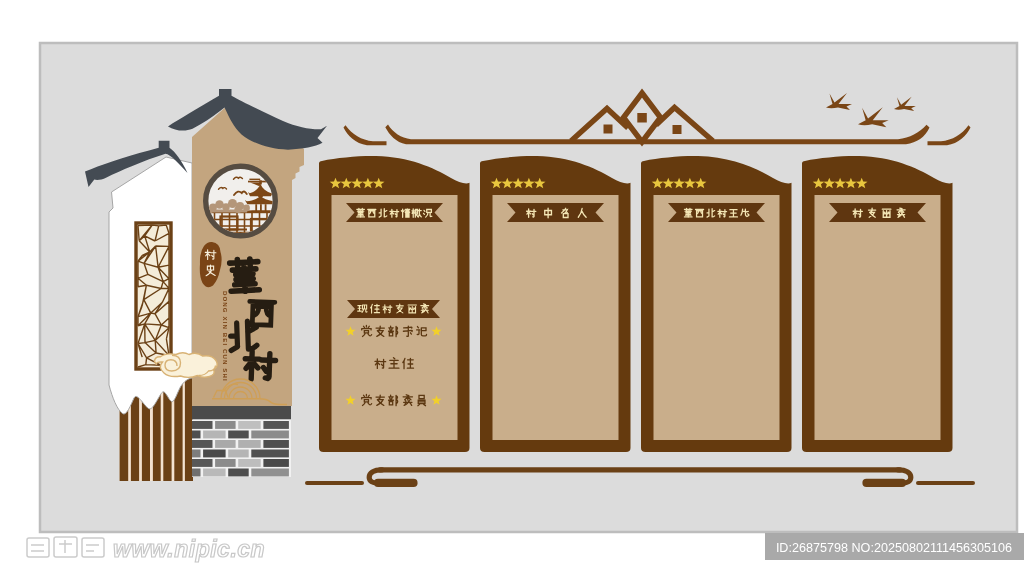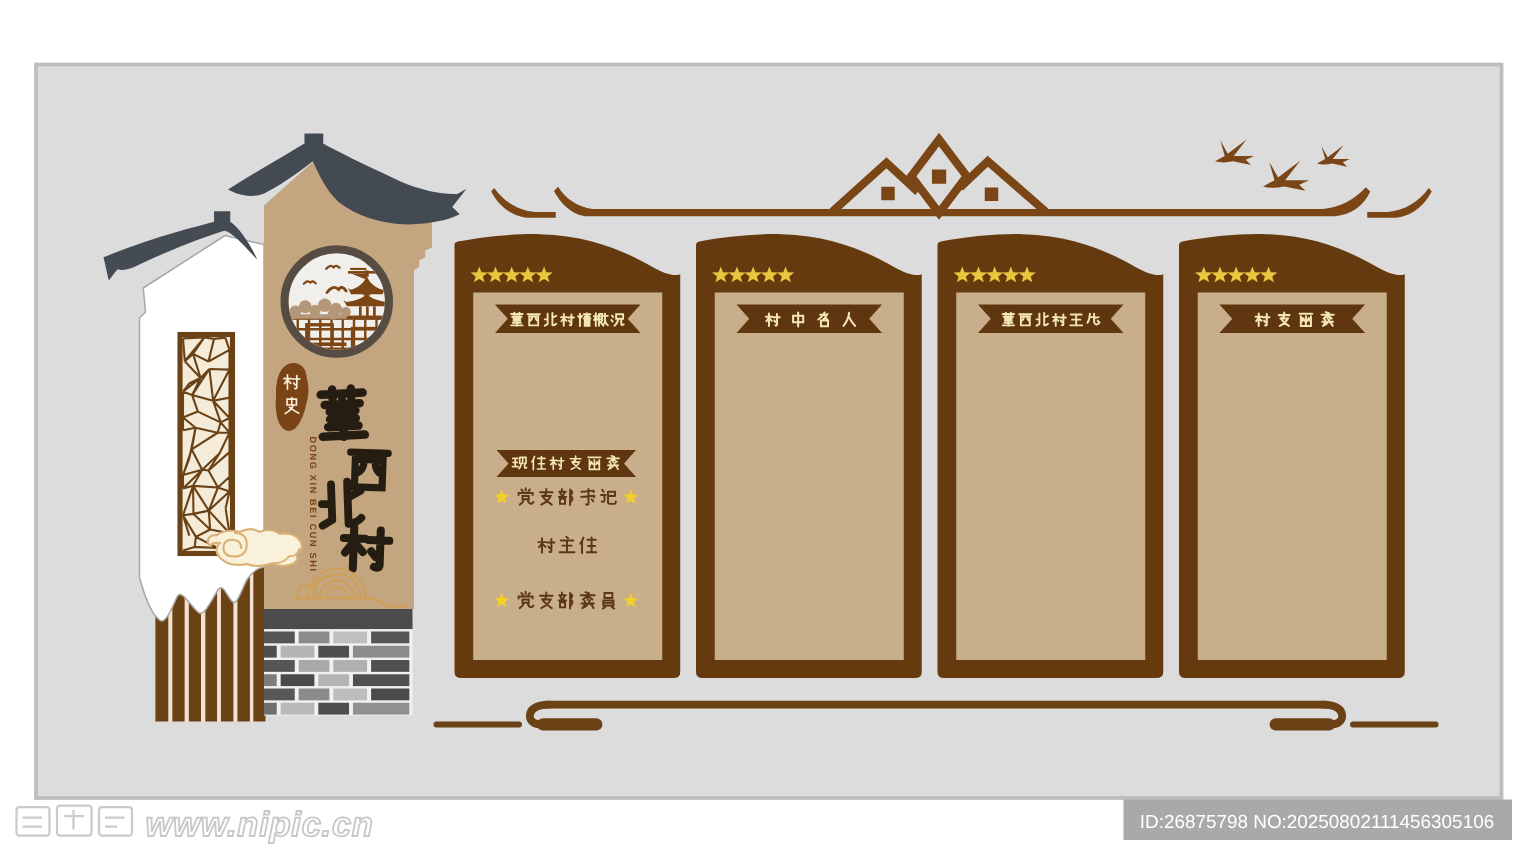--- a/index.html
+++ b/index.html
@@ -1,16 +1,16 @@
 <!DOCTYPE html>
 <html><head>
 <meta charset="utf-8">
 <style>
   html,body{margin:0;padding:0;width:1024px;height:576px;background:#fff;overflow:hidden;}
-  .stage{position:absolute;left:0;top:0;width:932px;height:576px;font-family:"Liberation Sans",sans-serif;text-align:center;}
+  .stage{position:absolute;left:16px;top:0;width:932px;height:576px;font-family:"Liberation Sans",sans-serif;text-align:center;}
   svg{position:absolute;left:0;top:0;}
 </style>
 </head>
 <body>
 <div class="stage">
 <svg width="1024" height="576" viewBox="0 0 1024 576">
 <defs>
 
 <g id="g_cun" fill="none" stroke-linecap="round">
           <path d="M28 14 V88 M10 34 H48 M28 40 L13 60 M28 40 L45 58 M54 36 H92 M76 18 V80 Q76 88 66 84 M60 56 L68 66"></path>

